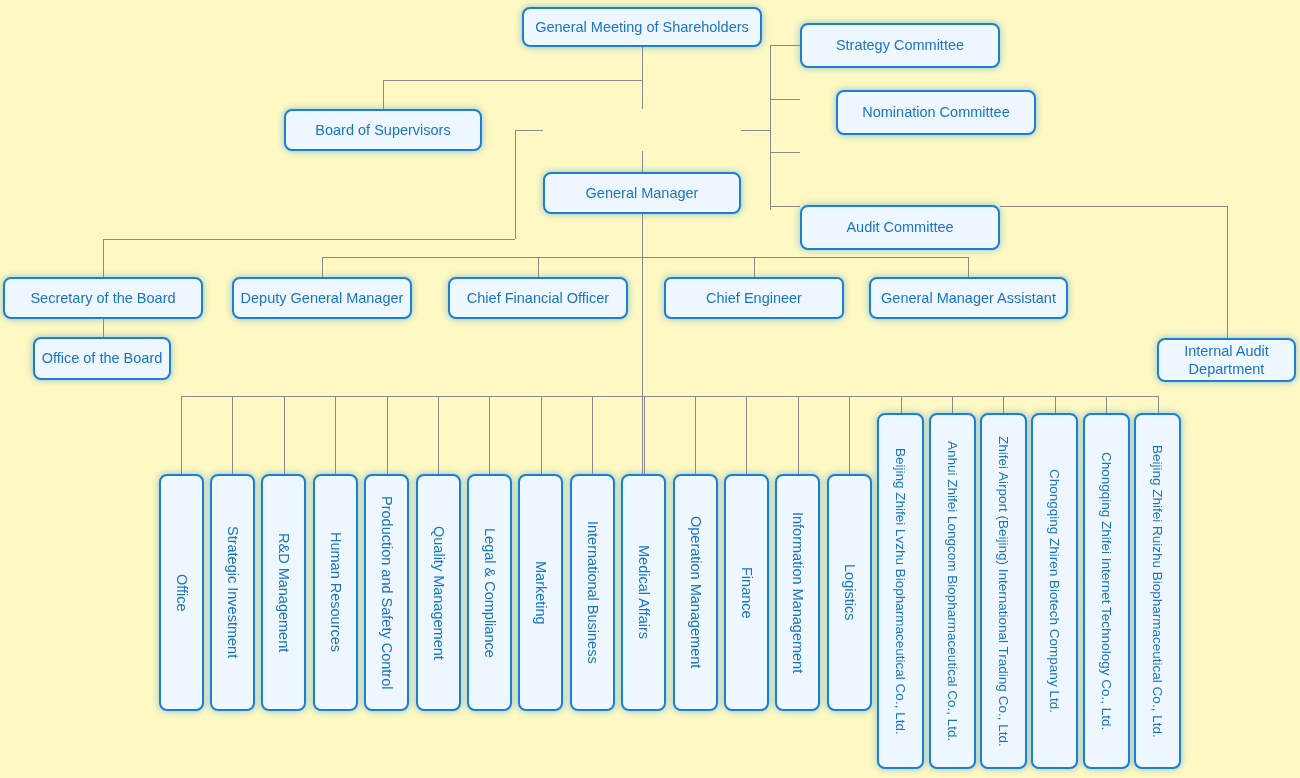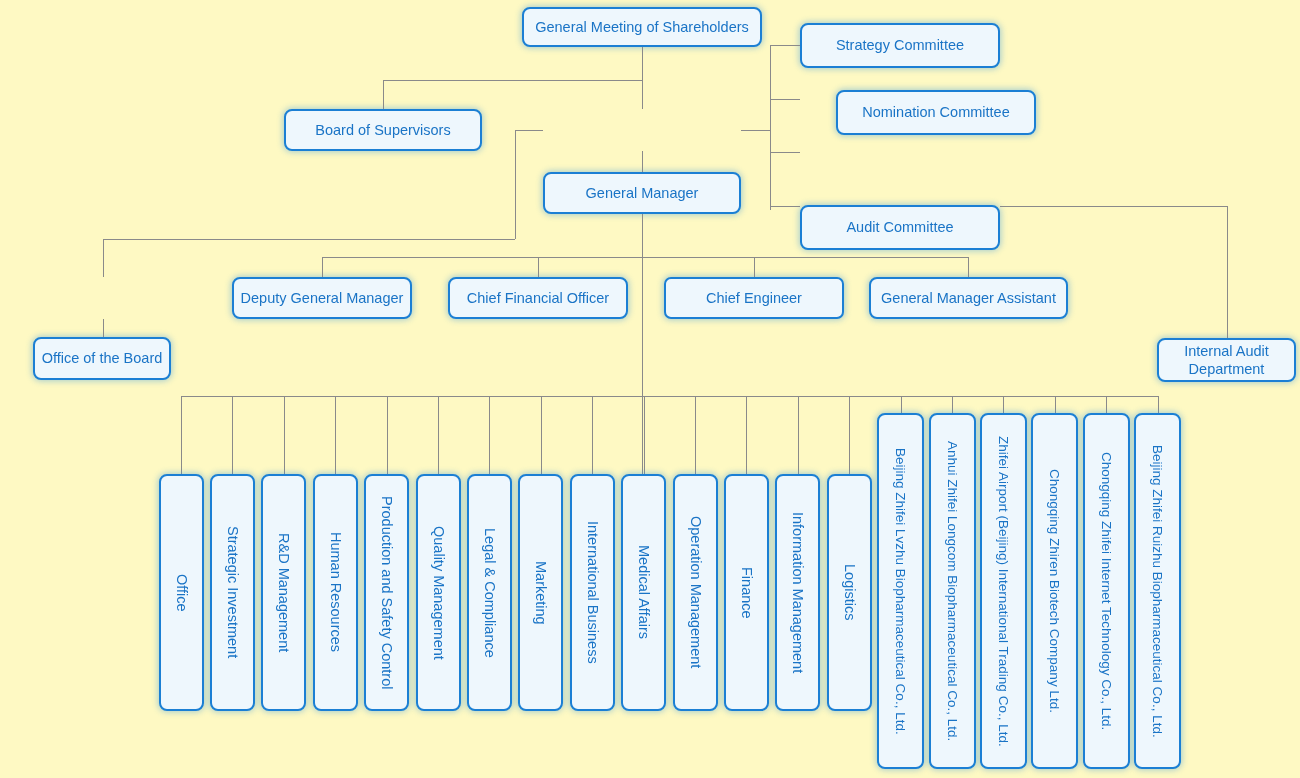--- a/index.html
+++ b/index.html
@@ -39,20 +39,21 @@
 <div id="stage">
 
   <div class="node" style="left:522px;top:7px;width:240px;height:40px;">General Meeting of Shareholders</div>
   <div class="node" style="left:284px;top:109px;width:198px;height:42px;">Board of Supervisors</div>
   <div class="node" style="left:543px;top:172px;width:198px;height:42px;">General Manager</div>
 
   <div class="node" style="left:800px;top:23px;width:200px;height:45px;">Strategy Committee</div>
   <div class="node" style="left:800px;top:90px;width:200px;height:45px;margin-left:36px;">Nomination Committee</div>
   <div class="node" style="left:800px;top:184px;width:200px;height:45px;margin-top:21px;">Audit Committee</div>
 
+  <div class="node" style="left:3px;top:277px;width:200px;height:42px;">Secretary of the Board</div>
   <div class="node" style="left:232px;top:277px;width:180px;height:42px;">Deputy General Manager</div>
   <div class="node" style="left:448px;top:277px;width:180px;height:42px;text-align:right;">Chief Financial Officer</div>
   <div class="node" style="left:664px;top:277px;width:180px;height:42px;border-radius:7px;">Chief Engineer</div>
   <div class="node" style="left:869px;top:277px;width:199px;height:42px;">General Manager Assistant</div>
 
   <div class="node" style="left:33px;top:337px;width:138px;height:43px;">Office of the Board</div>
   <div class="node" style="left:1157px;top:338px;width:139px;height:44px;">Internal Audit Department</div>
 <div class="line" style="left: 642px; top: 47px; width: 1px; height: 62px;"></div>
     <div class="line" style="left: 383px; top: 80px; width: 259px; height: 1px;"></div>
     <div class="line" style="left: 383px; top: 80px; width: 1px; height: 29px;"></div>

